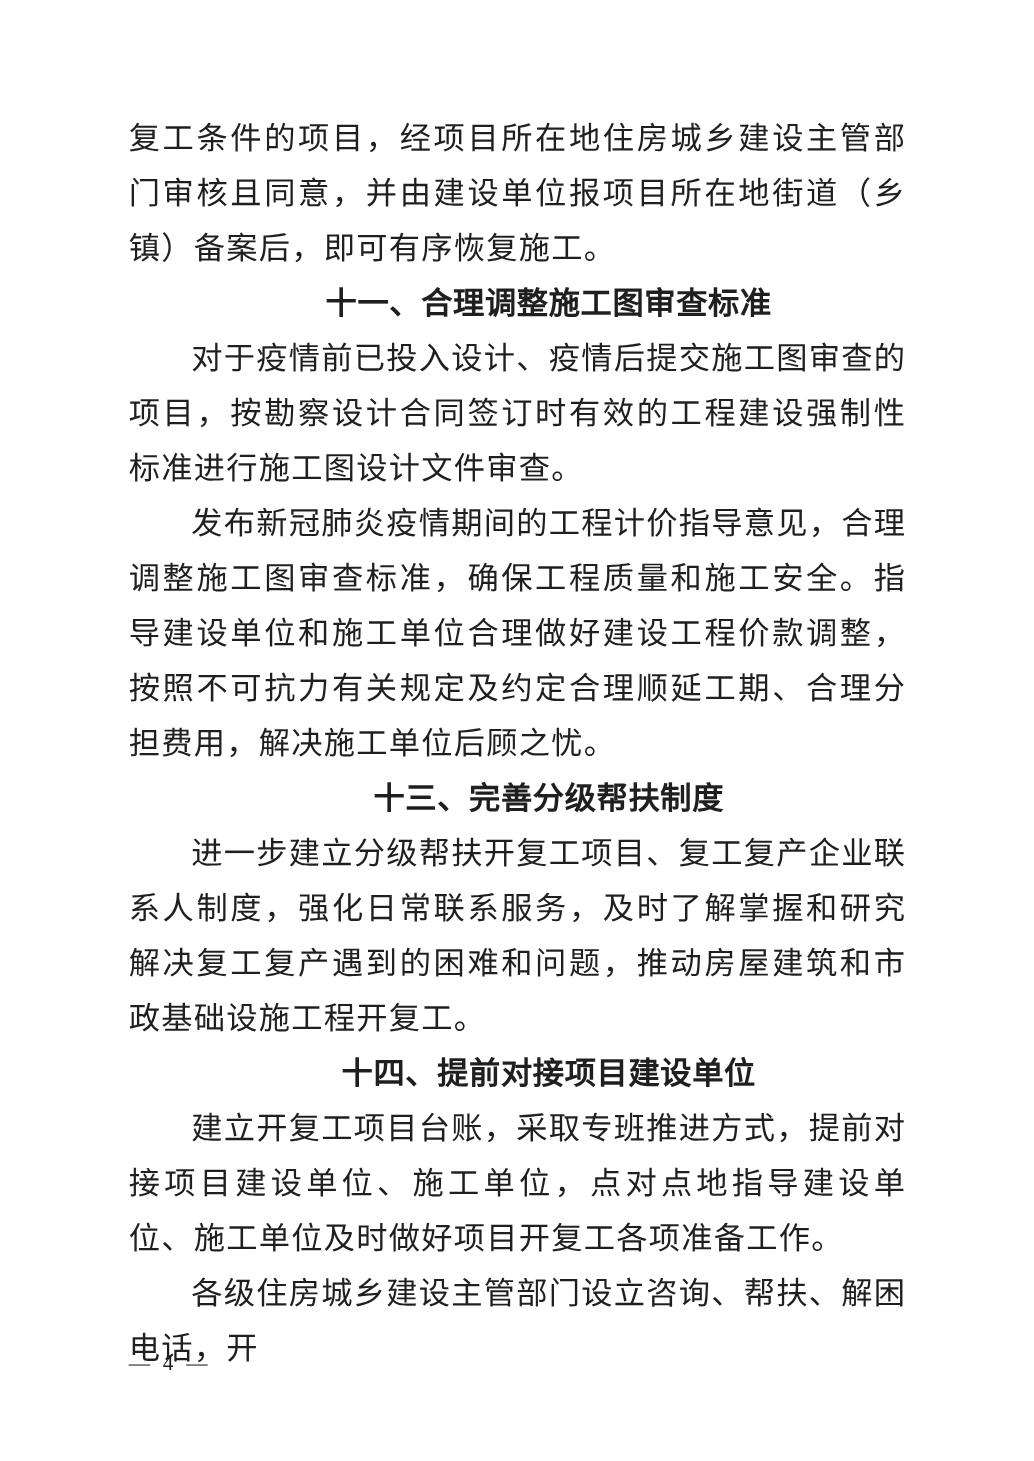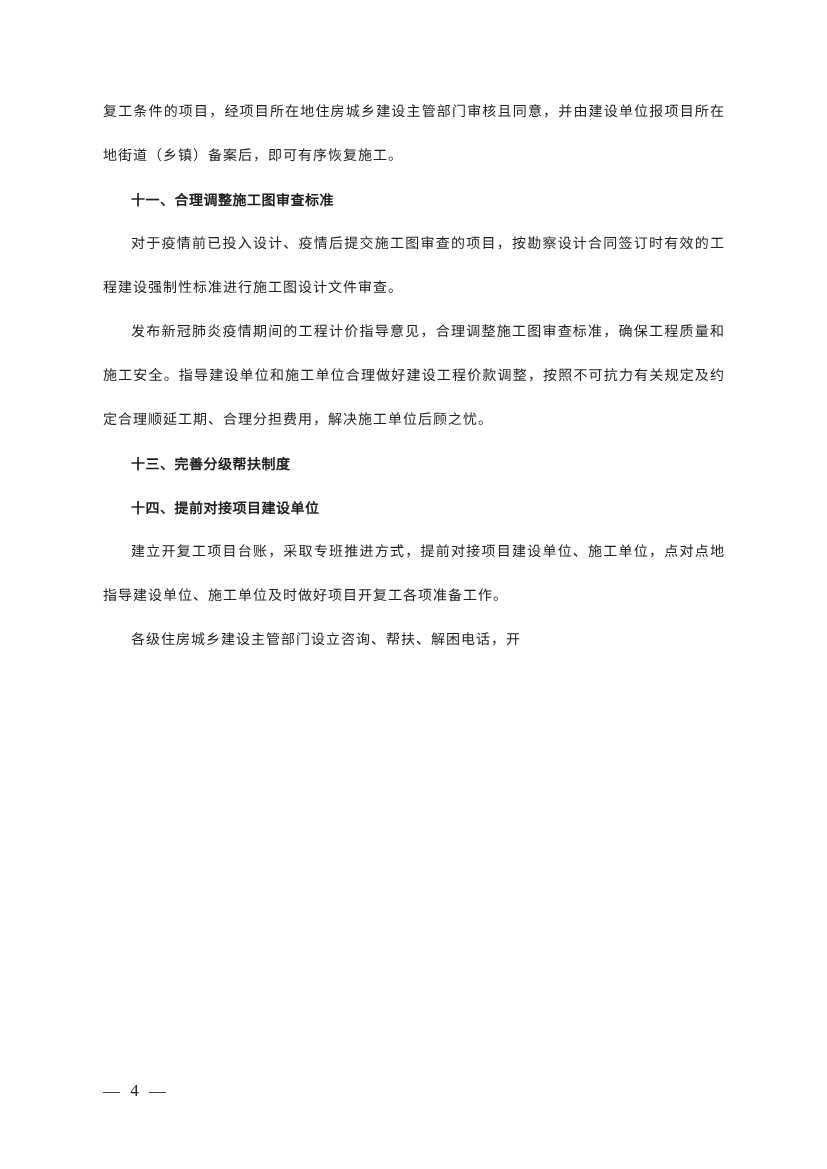--- a/index.html
+++ b/index.html
@@ -18,38 +18,38 @@
     }
     .content {
       position: absolute;
       left: 103px;
       top: 90px;
       width: 622px;
     }
     .para, .heading {
       margin: 0;
       padding: 0;
-      font-size: 14px;
+      font-size: 25px;
       line-height: 44px;
       letter-spacing: 1px;
     }
     .para {
       font-family: "Liberation Serif", serif;
       font-weight: normal;
       text-align: justify;
       text-justify: inter-character;
       text-indent: 2em;
     }
     .para.no-indent {
       text-indent: 0;
     }
     .heading {
-      font-family: Liberation Sans, sans-serif;
+      font-family: Liberation Serif, serif;
       font-weight: bold;
-      text-align: left;
+      text-align: center;
       text-indent: 2em;
       letter-spacing: 0.5px;
     }
     .footer {
       position: absolute;
       left: 103px;
       top: 1080px;
       font-size: 17px;
       line-height: 22px;
       letter-spacing: 3px;
@@ -60,20 +60,21 @@
 </head>
 <body>
 
 <div class="page">
   <div class="content">
     <p class="para no-indent">复工条件的项目，经项目所在地住房城乡建设主管部门审核且同意，并由建设单位报项目所在地街道（乡镇）备案后，即可有序恢复施工。</p>
     <h2 class="heading">十一、合理调整施工图审查标准</h2>
     <p class="para">对于疫情前已投入设计、疫情后提交施工图审查的项目，按勘察设计合同签订时有效的工程建设强制性标准进行施工图设计文件审查。</p>
     <p class="para">发布新冠肺炎疫情期间的工程计价指导意见，合理调整施工图审查标准，确保工程质量和施工安全。指导建设单位和施工单位合理做好建设工程价款调整，按照不可抗力有关规定及约定合理顺延工期、合理分担费用，解决施工单位后顾之忧。</p>
     <h2 class="heading">十三、完善分级帮扶制度</h2>
+    <p class="para">进一步建立分级帮扶开复工项目、复工复产企业联系人制度，强化日常联系服务，及时了解掌握和研究解决复工复产遇到的困难和问题，推动房屋建筑和市政基础设施工程开复工。</p>
     <h2 class="heading">十四、提前对接项目建设单位</h2>
     <p class="para">建立开复工项目台账，采取专班推进方式，提前对接项目建设单位、施工单位，点对点地指导建设单位、施工单位及时做好项目开复工各项准备工作。</p>
     <p class="para">各级住房城乡建设主管部门设立咨询、帮扶、解困电话，开</p>
   </div>
   <div class="footer">
     <span>— 4 —</span>
   </div>
 </div>
 
 </body></html>

